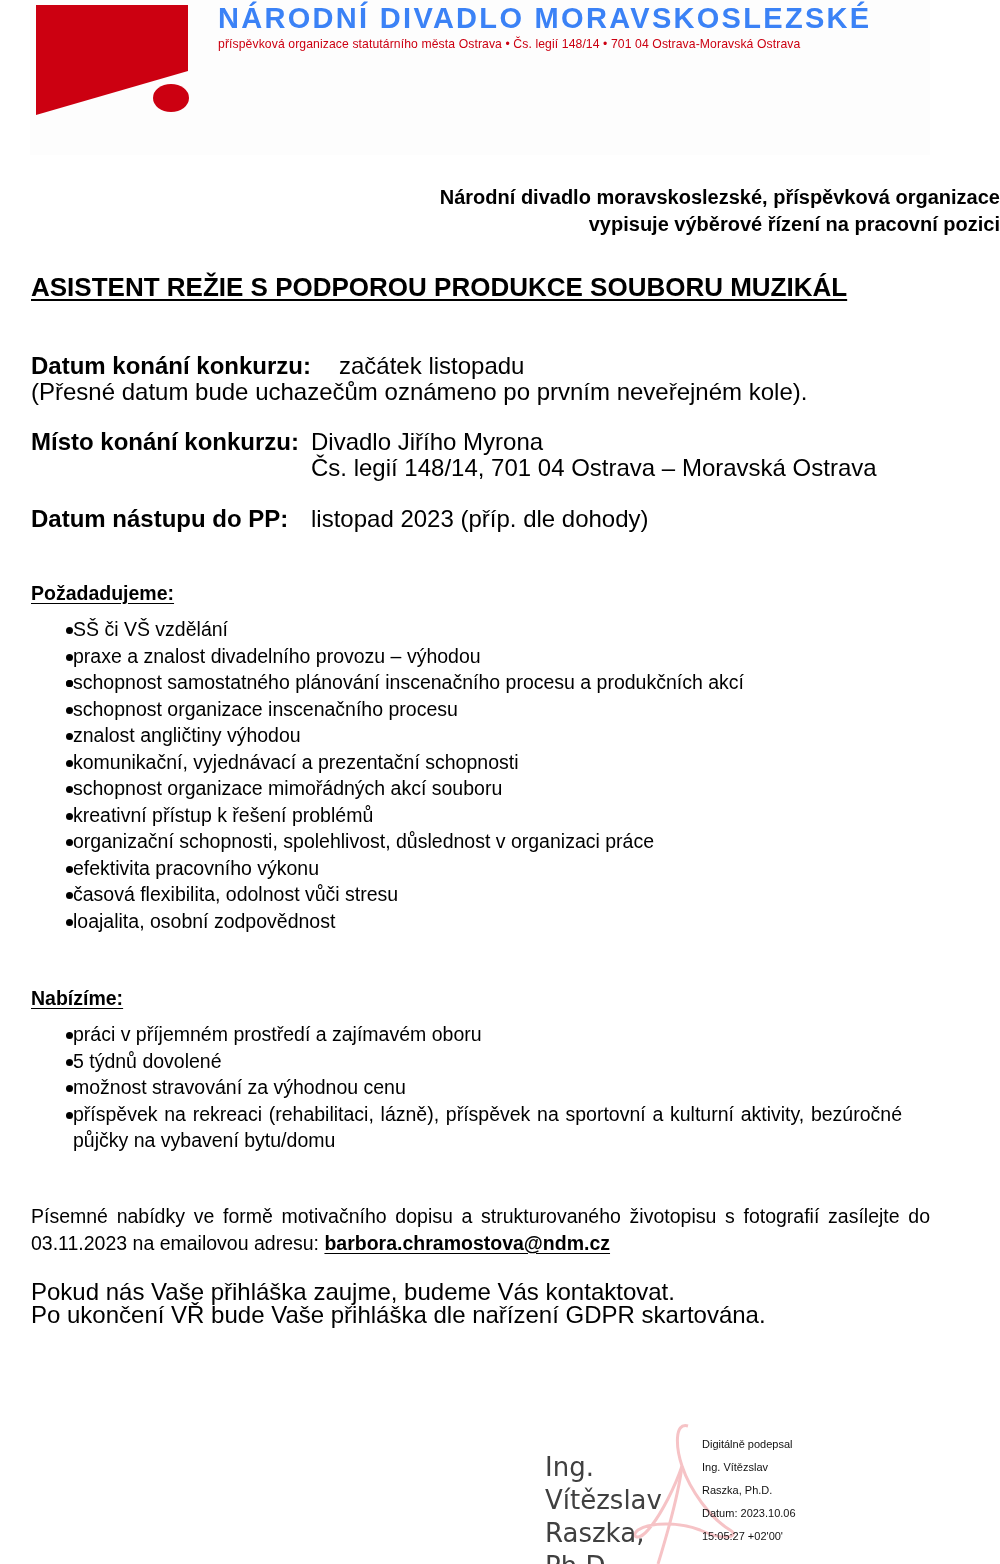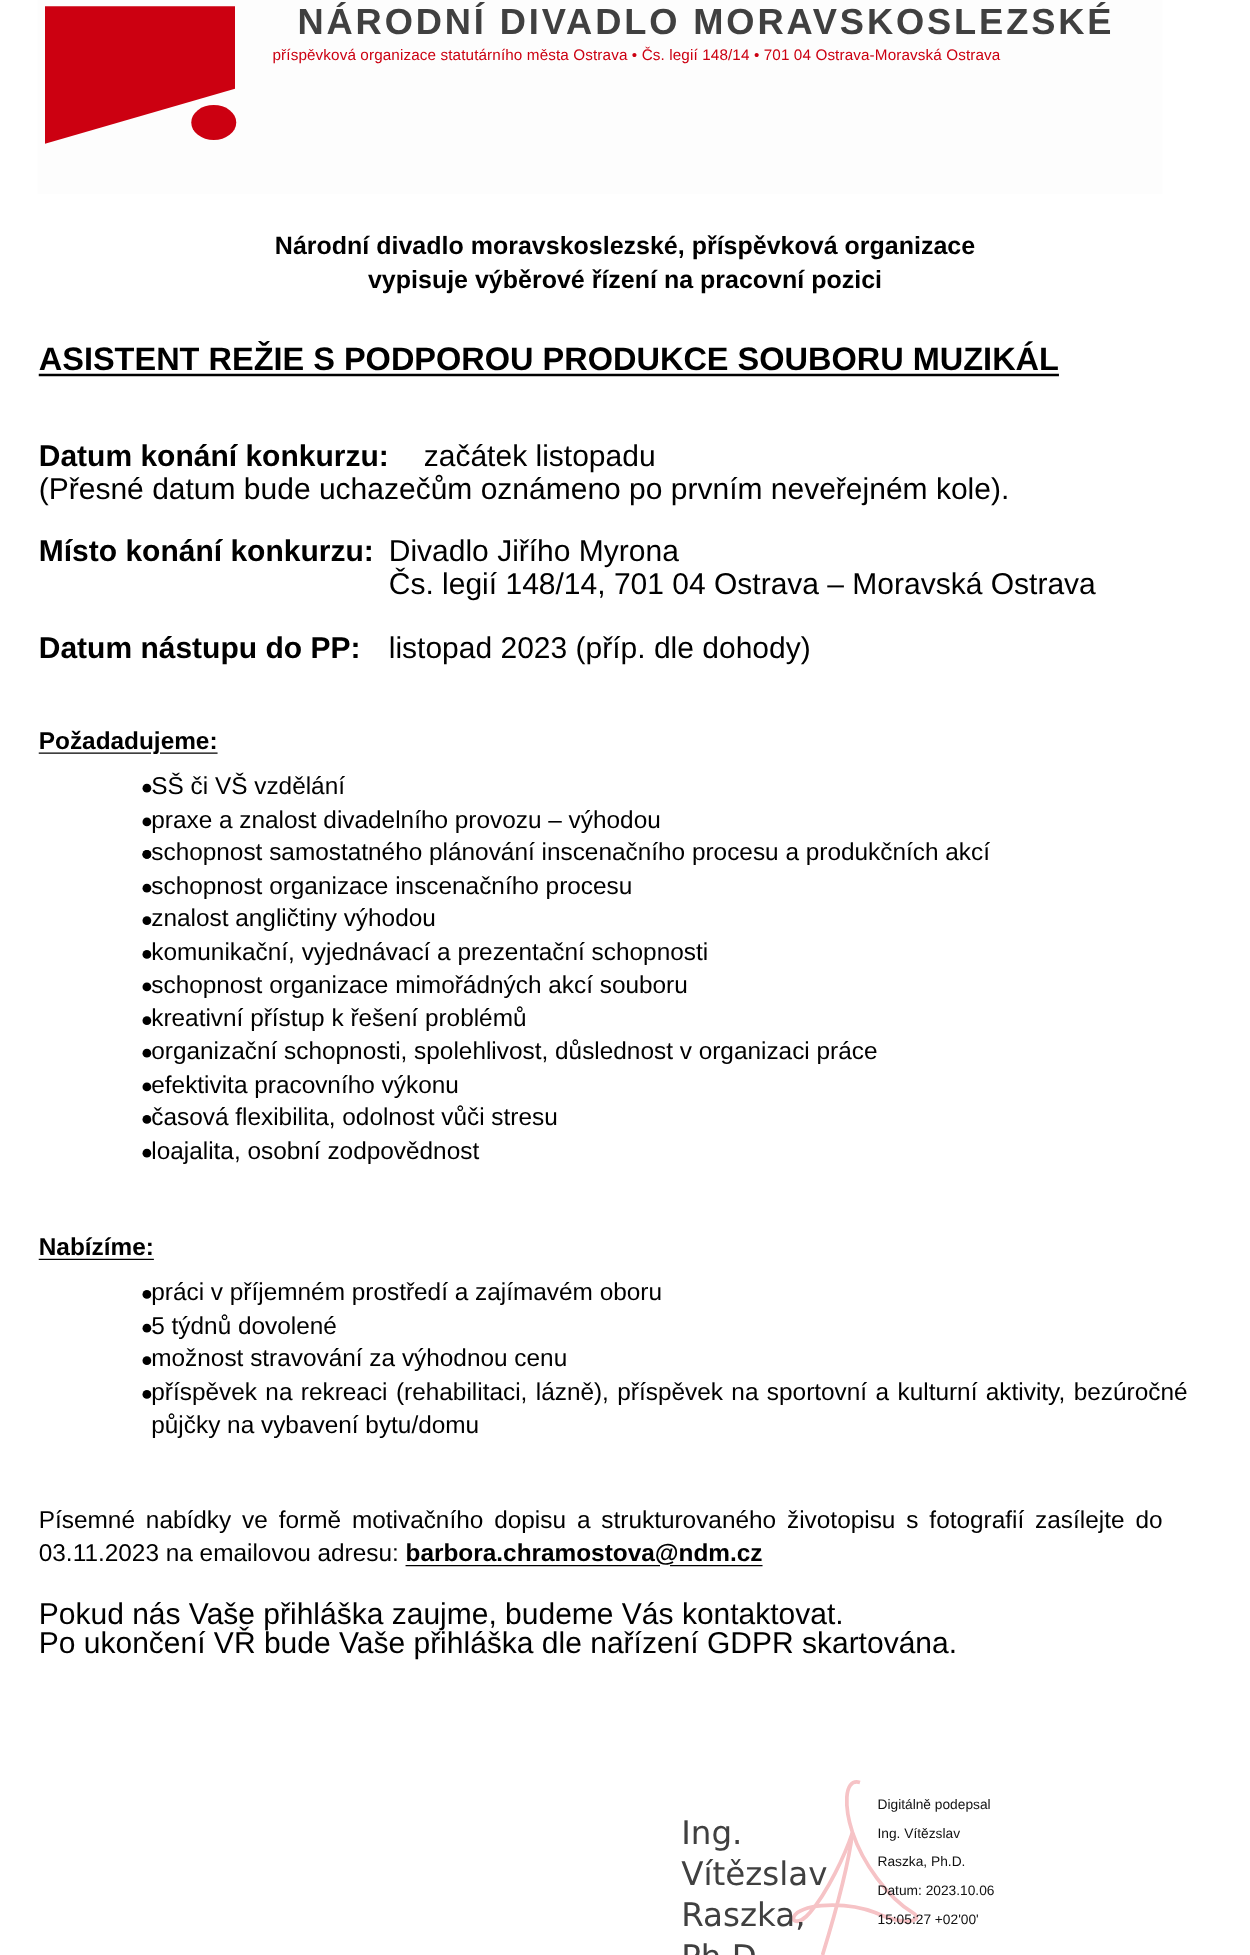--- a/index.html
+++ b/index.html
@@ -2,29 +2,29 @@
 <html><head>
 <meta charset="utf-8">
 <style>
   html, body { margin: 0; padding: 0; background: #ffffff; }
   body { width: 1000px; height: 1564px; position: relative; overflow: hidden;
          font-family: "Liberation Sans", sans-serif; color: #000; }
   .abs { position: absolute; }
   #header { left: 30px; top: 0; width: 900px; height: 155px; background: #fdfdfd; }
   #logo-svg { position: absolute; left: 0; top: 0; }
   .org-name { position: absolute; left: 188px; top: 2px; font-weight: bold; font-size: 29px;
-              letter-spacing: 2.3px; color: #404040; white-space: nowrap; margin-left: 20px; }
+              letter-spacing: 2.3px; color: #3b82f6; white-space: nowrap; }
   .org-sub { position: absolute; left: 188px; top: 37px; font-size: 12.2px; color: #cc0011; white-space: nowrap; letter-spacing: 0.1px; }
-  .intro { left: 0; width: 1000px; text-align: center; font-weight: bold; font-size: 20px; line-height: 27px; }
+  .intro { left: 0; width: 1000px; text-align: right; font-weight: bold; font-size: 20px; line-height: 27px; }
   .title { left: 31px; top: 272px; font-weight: bold; font-size: 26px; text-decoration: underline; text-decoration-thickness: 2px; text-underline-offset: 3px; white-space: nowrap; }
   .txt { font-size: 24px; line-height: 26.5px; white-space: nowrap; }
   .lbl { font-weight: bold; }
   .sec-head { font-weight: bold; font-size: 19.5px; text-decoration: underline; text-underline-offset: 3px; }
   ul.bl { list-style: none; margin: 0; padding: 0; position: absolute; left: 0; width: 1000px; }
-  ul.bl li { position: relative; padding-left: 73px; font-size: 19.5px; line-height: 26.5px; margin-left: 48px; }
+  ul.bl li { position: relative; padding-left: 73px; font-size: 19.5px; line-height: 26.5px; }
   ul.bl li .dot { position: absolute; left: 66px; top: 11px; width: 7px; height: 7px; border-radius: 50%; background: #000; }
   .just { left: 31px; width: 899px; font-size: 19.5px; line-height: 26.5px; text-align: justify; text-align-last: left; }
   .email { font-weight: bold; text-decoration: underline; text-underline-offset: 3px; color: #000; }
   .sig-name { left: 545px; top: 1451px; font-family: "DejaVu Sans", sans-serif; font-size: 26px; line-height: 33px; color: #404040; }
   .sig-info { left: 702px; top: 1433px; font-family: Liberation Sans, sans-serif; font-size: 11px; line-height: 23px; color: #111; white-space: nowrap; }
   #watermark { left: 630px; top: 1418px; }
 </style>
 </head>
 <body>
 

